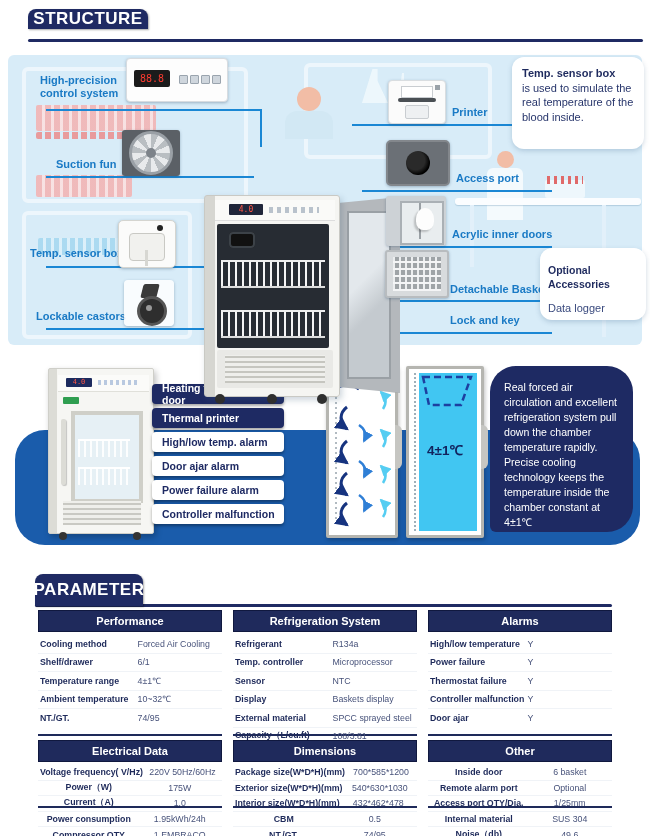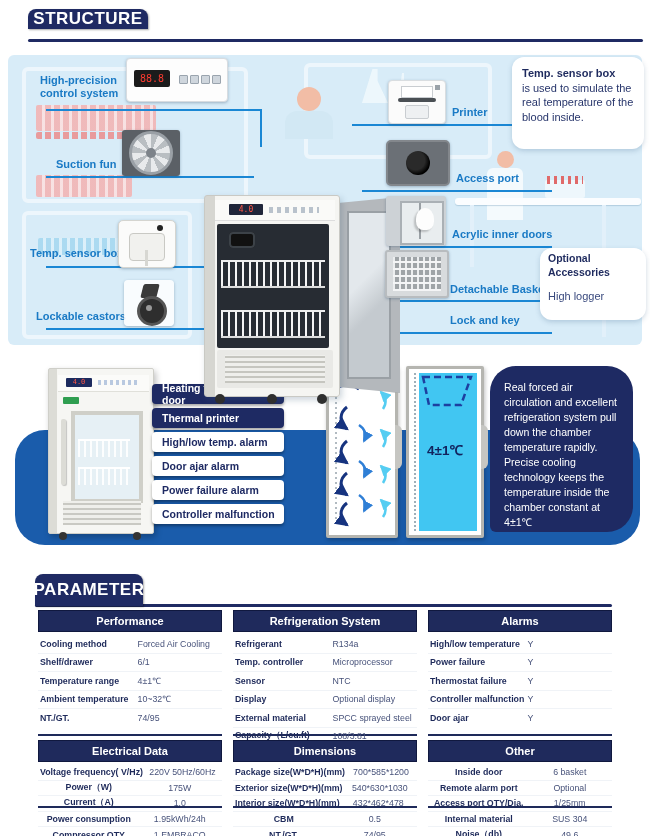--- a/index.html
+++ b/index.html
@@ -268,23 +268,23 @@
       <div class="fr-caster" style="left:112px;"></div>
     </div>
     <div class="fr-door">
       <div class="fr-door-glass"></div>
     </div>
 
     <div class="white-card" style="left:504px;top:2px;width:132px;height:92px;padding:9px 10px;box-sizing:border-box;">
       <div class="card-title">Temp. sensor box</div>
       <div>is used to simulate the real temperature of the blood inside.</div>
     </div>
-    <div class="white-card" style="left:532px;top:193px;width:106px;height:72px;padding:4px 8px;box-sizing:border-box;">
+    <div class="white-card" style="left:532px;top:193px;width:106px;height:72px;padding:16px 8px;box-sizing:border-box;">
       <div class="card-title" style="font-size:10.5px;">Optional Accessories</div>
-      <div style="margin-top:9px;color:#3a4a7e;">High logger</div>
+      <div style="margin-top:9px;color:#3a4a7e;">Data logger</div>
     </div>
   </div>
 
   <div class="band-blue"></div>
 
   <div class="sfridge">
     <div class="sf-strip">
       <div class="sf-disp">4.0</div>
       <div class="sf-keys"></div>
     </div>
@@ -394,21 +394,21 @@
           <div class="spec-row">
             <span class="spec-label">Temp. controller</span>
             <span class="spec-value">Microprocessor</span>
           </div>
           <div class="spec-row">
             <span class="spec-label">Sensor</span>
             <span class="spec-value">NTC</span>
           </div>
           <div class="spec-row">
             <span class="spec-label">Display</span>
-            <span class="spec-value">Optional display</span>
+            <span class="spec-value">Baskets display</span>
           </div>
           <div class="spec-row">
             <span class="spec-label">External material</span>
             <span class="spec-value">SPCC sprayed steel</span>
           </div>
           <div class="spec-row">
             <span class="spec-label">Capacity（L/cu.ft)</span>
             <span class="spec-value">108/3.81</span>
           </div>
         </div>

